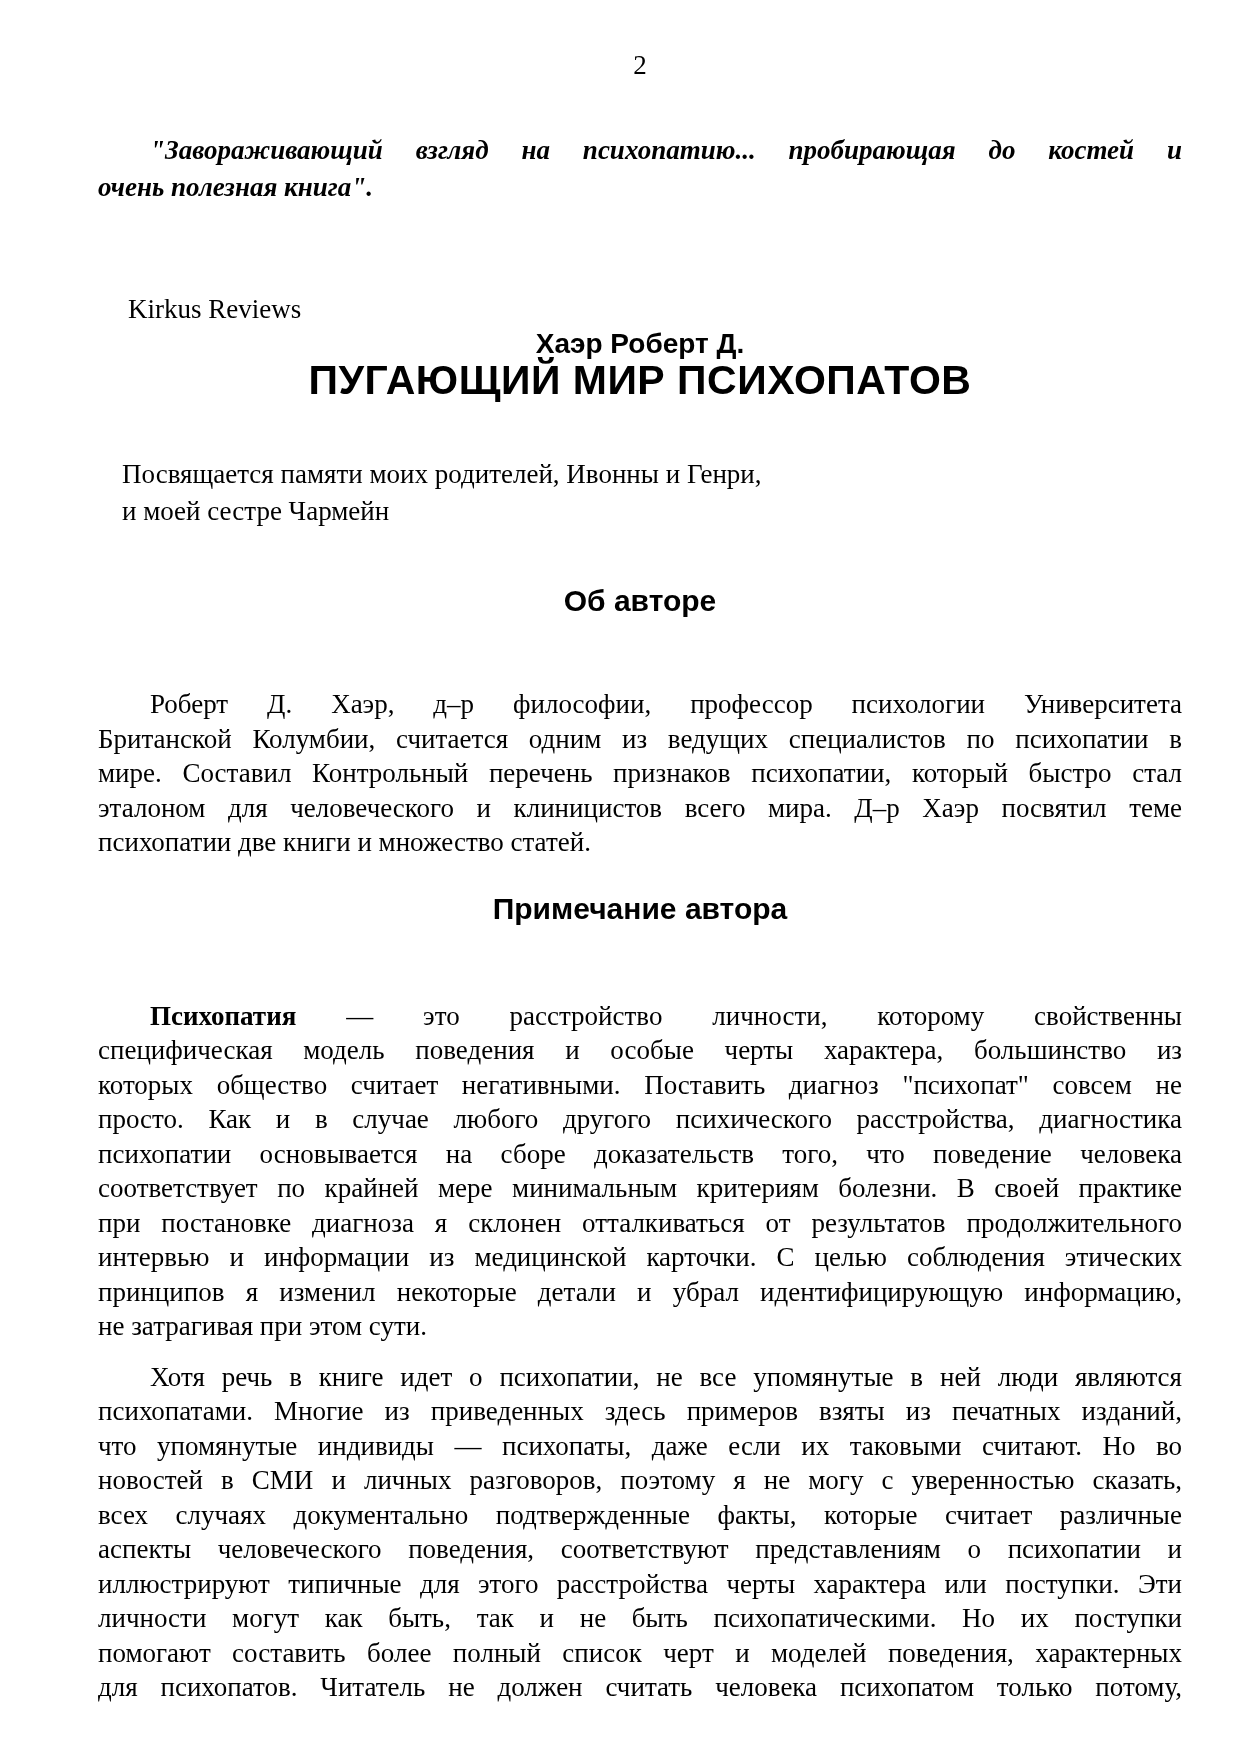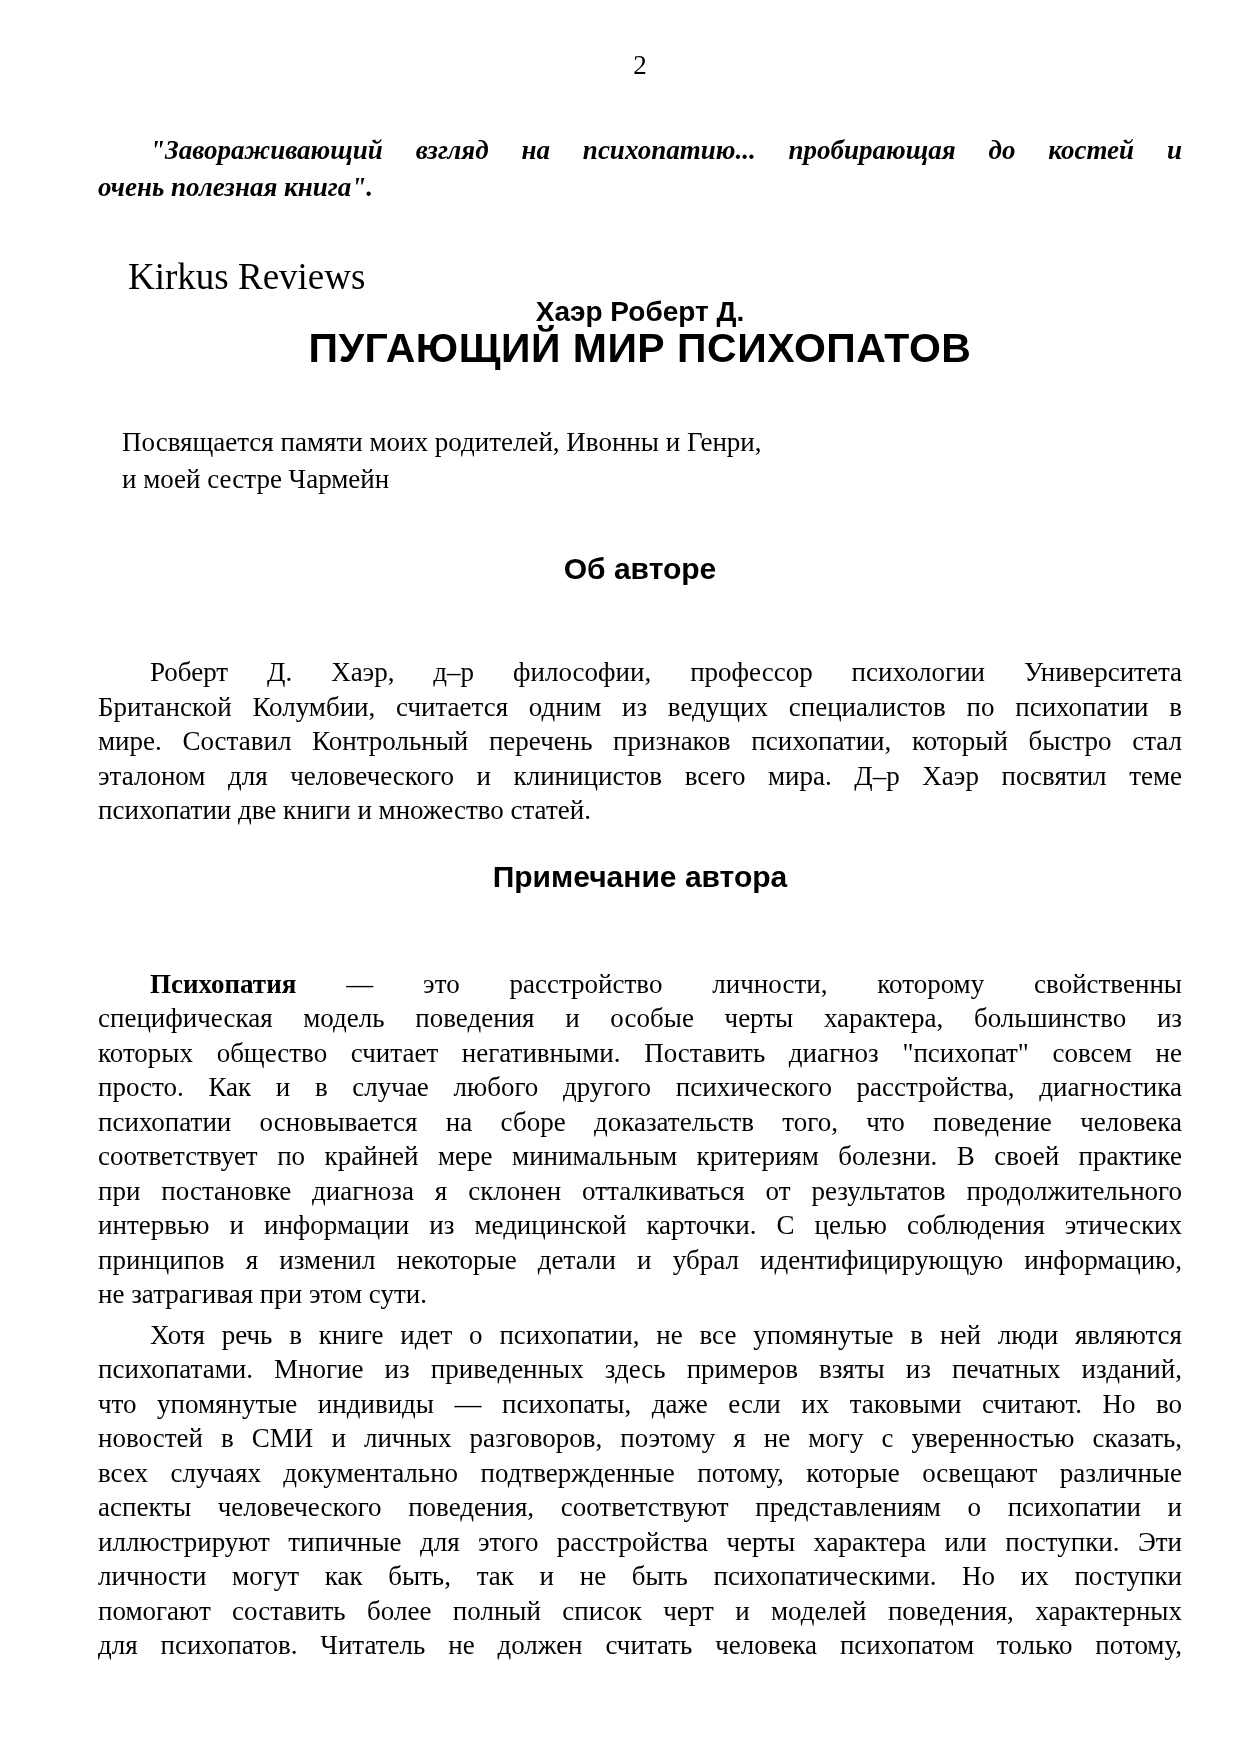--- a/index.html
+++ b/index.html
@@ -21,23 +21,23 @@
   }
   
   .review-quote {
     margin-top: 50px;
     font-weight: bold;
     font-style: italic;
     font-size: 27px;
     line-height: 37px;
   }
   .attribution {
-    margin-top: 54px;
+    margin-top: 86px;
     margin-left: 30px;
-    font-size: 37px;
+    font-size: 27px;
     line-height: 34px;
   }
   
   .book-title { text-align: center; font-family: "Liberation Sans", "DejaVu Sans", sans-serif; font-weight: bold; }
   .book-title .author-line { font-size: 28px; line-height: 36px; }
   .book-title .title-line  { font-size: 41px; line-height: 36px; letter-spacing: 0.5px; }
   
   .dedication {
     margin-top: 58px;
     margin-left: 24px;
@@ -51,21 +51,21 @@
     font-size: 30px;
     line-height: 36px;
     text-align: center;
   }
   .heading-about { margin-top: 53px; }
   .heading-note  { margin-top: 31px; }
   
   .para { font-size: 27px; line-height: 34.5px; }
   .para-about { margin-top: 68px; }
   .para-note1 { margin-top: 72px; }
-  .para-note2 { margin-top: 6px; }
+  .para-note2 { margin-top: 16px; }
   .jline { text-align: justify; text-align-last: justify; }
   .lline { text-align: left; }
   .indent { text-indent: 52px; }
   .lead-bold { font-weight: bold; }
 </style>
 </head>
 <body>
 
 <div class="page">
 
@@ -111,21 +111,21 @@
     <div class="jline">интервью и информации из медицинской карточки. С целью соблюдения этических</div>
     <div class="jline">принципов я изменил некоторые детали и убрал идентифицирующую информацию,</div>
     <div class="lline">не затрагивая при этом сути.</div>
   </div>
 
   <div class="para para-note2">
     <div class="jline indent">Хотя речь в книге идет о психопатии, не все упомянутые в ней люди являются</div>
     <div class="jline">психопатами. Многие из приведенных здесь примеров взяты из печатных изданий,</div>
     <div class="jline">что упомянутые индивиды — психопаты, даже если их таковыми считают. Но во</div>
     <div class="jline">новостей в СМИ и личных разговоров, поэтому я не могу с уверенностью сказать,</div>
-    <div class="jline">всех случаях документально подтвержденные потому, которые освещают различные</div>
+    <div class="jline">всех случаях документально подтвержденные факты, которые считает различные</div>
     <div class="jline">аспекты человеческого поведения, соответствуют представлениям о психопатии и</div>
     <div class="jline">иллюстрируют типичные для этого расстройства черты характера или поступки. Эти</div>
     <div class="jline">личности могут как быть, так и не быть психопатическими. Но их поступки</div>
     <div class="jline">помогают составить более полный список черт и моделей поведения, характерных</div>
     <div class="jline">для психопатов. Читатель не должен считать человека психопатом только потому,</div>
   </div>
 
 </div>
 
 </body></html>

